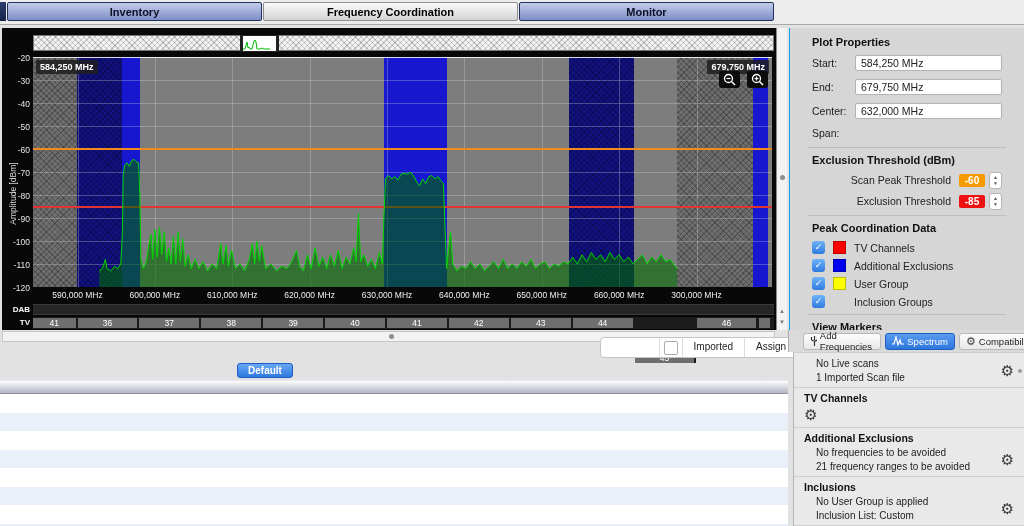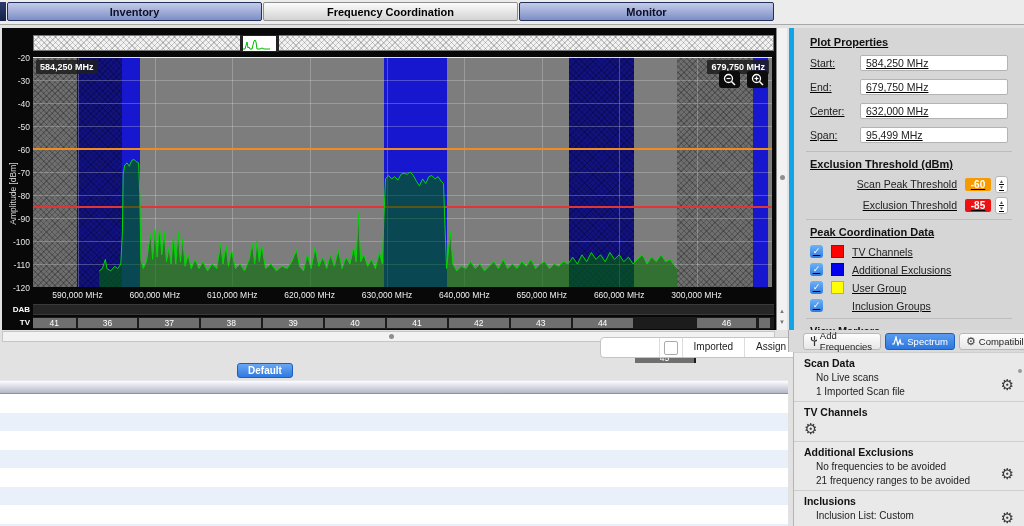--- a/index.html
+++ b/index.html
@@ -53,21 +53,21 @@
             border-top:1px solid #3a3a3a;border-bottom:1px solid #3a3a3a;box-sizing:border-box;}
   .tvstrip{position:absolute;left:31px;top:289px;width:741px;height:12px;background:#1c1c1c;}
   .tvcell{position:absolute;top:1px;height:10px;background:#6f6f6f;color:#fff;font-size:8.5px;
           text-align:center;line-height:10px;border-right:2px solid #1c1c1c;box-sizing:border-box;}
   .vscroll{position:absolute;right:0;top:0;width:11px;height:302px;background:#f2f2f2;border-left:1px solid #8a8a8a;box-sizing:border-box;}
   .dot{width:5px;height:5px;border-radius:50%;background:#8e8e8e;position:absolute;}
   .arrowbtn{position:absolute;left:0;width:10px;height:10px;font-size:6px;color:#777;text-align:center;line-height:10px;}
 
   
   .props{position:absolute;left:789px;top:28px;width:235px;height:302px;background:#d6d6d6;
-         border-left:5px solid #0ea5e9;box-sizing:border-box;overflow:hidden;padding:6px 16px;text-decoration:underline;}
+         border-left:1px solid #0ea5e9;box-sizing:border-box;overflow:hidden;padding:6px 22px;}
   .sec-title{font-size:11px;font-weight:bold;color:#111;margin:2px 0 7px 0;}
   .frow{display:flex;align-items:center;margin-bottom:8px;}
   .frow label{width:44px;text-align:left;font-size:10.5px;color:#222;margin-right:6px;}
   .frow input{flex:1;height:14px;border:1px solid #b3b3b3;border-radius:2px;font-size:10.5px;
               font-family:"Liberation Sans",sans-serif;padding:0 5px;color:#222;background:#fff;}
   .divider{border:none;border-top:1px solid #bdbdbd;margin:6px -4px;}
   .trow{display:flex;align-items:center;justify-content:flex-end;margin-bottom:7px;height:14px;}
   .trow .tlabel{font-size:10.5px;color:#222;margin-right:8px;}
   .badge{width:26px;height:13px;border-radius:2px;color:#fff;font-size:10px;font-weight:bold;
          text-align:center;line-height:13px;margin-right:4px;}
@@ -247,21 +247,20 @@
       <div class="frow">
         <label>End:</label>
         <input value="679,750 MHz" style="">
       </div>
       <div class="frow">
         <label>Center:</label>
         <input value="632,000 MHz" style="">
       </div>
       <div class="frow">
         <label>Span:</label>
-        <input value="95,499 MHz" style="">
       </div>
     </div>
   <hr class="divider">
   <div class="sec-title">Exclusion Threshold (dBm)</div>
   <div id="threshrows">
       <div class="trow">
         <span class="tlabel">Scan Peak Threshold</span>
         <span class="badge" style="background: rgb(245, 155, 0);">-60</span>
         <span class="stepper">▲<br>▼</span>
       </div>
@@ -342,21 +341,20 @@
     </svg>
     <span>Spectrum</span>
   </div>
   <div class="brtab">
     <span class="gear" style="font-size:11px;margin:0">⚙</span>
     <span>Compatibility</span>
   </div>
 </div>
 <div class="brpanel" id="brpanel">
     <div class="brsec">
-      <div class="t">Scan Data</div>
       <div class="lines">
         <div>No Live scans</div>
         <div>1 Imported Scan file</div>
       </div>
       <span class="gear">⚙</span>
     </div>
     <div class="brsec">
       <div class="t">TV Channels</div>
       <span class="gear">⚙</span>
     </div>
@@ -364,18 +362,19 @@
       <div class="t">Additional Exclusions</div>
       <div class="lines">
         <div>No frequencies to be avoided</div>
         <div>21 frequency ranges to be avoided</div>
       </div>
       <span class="gear">⚙</span>
     </div>
     <div class="brsec">
       <div class="t">Inclusions</div>
       <div class="lines">
+        <div>No User Group is applied</div>
         <div>Inclusion List: Custom</div>
       </div>
       <span class="gear">⚙</span>
     </div>
   </div>
 <div class="minidot"></div>
 
 </body></html>

